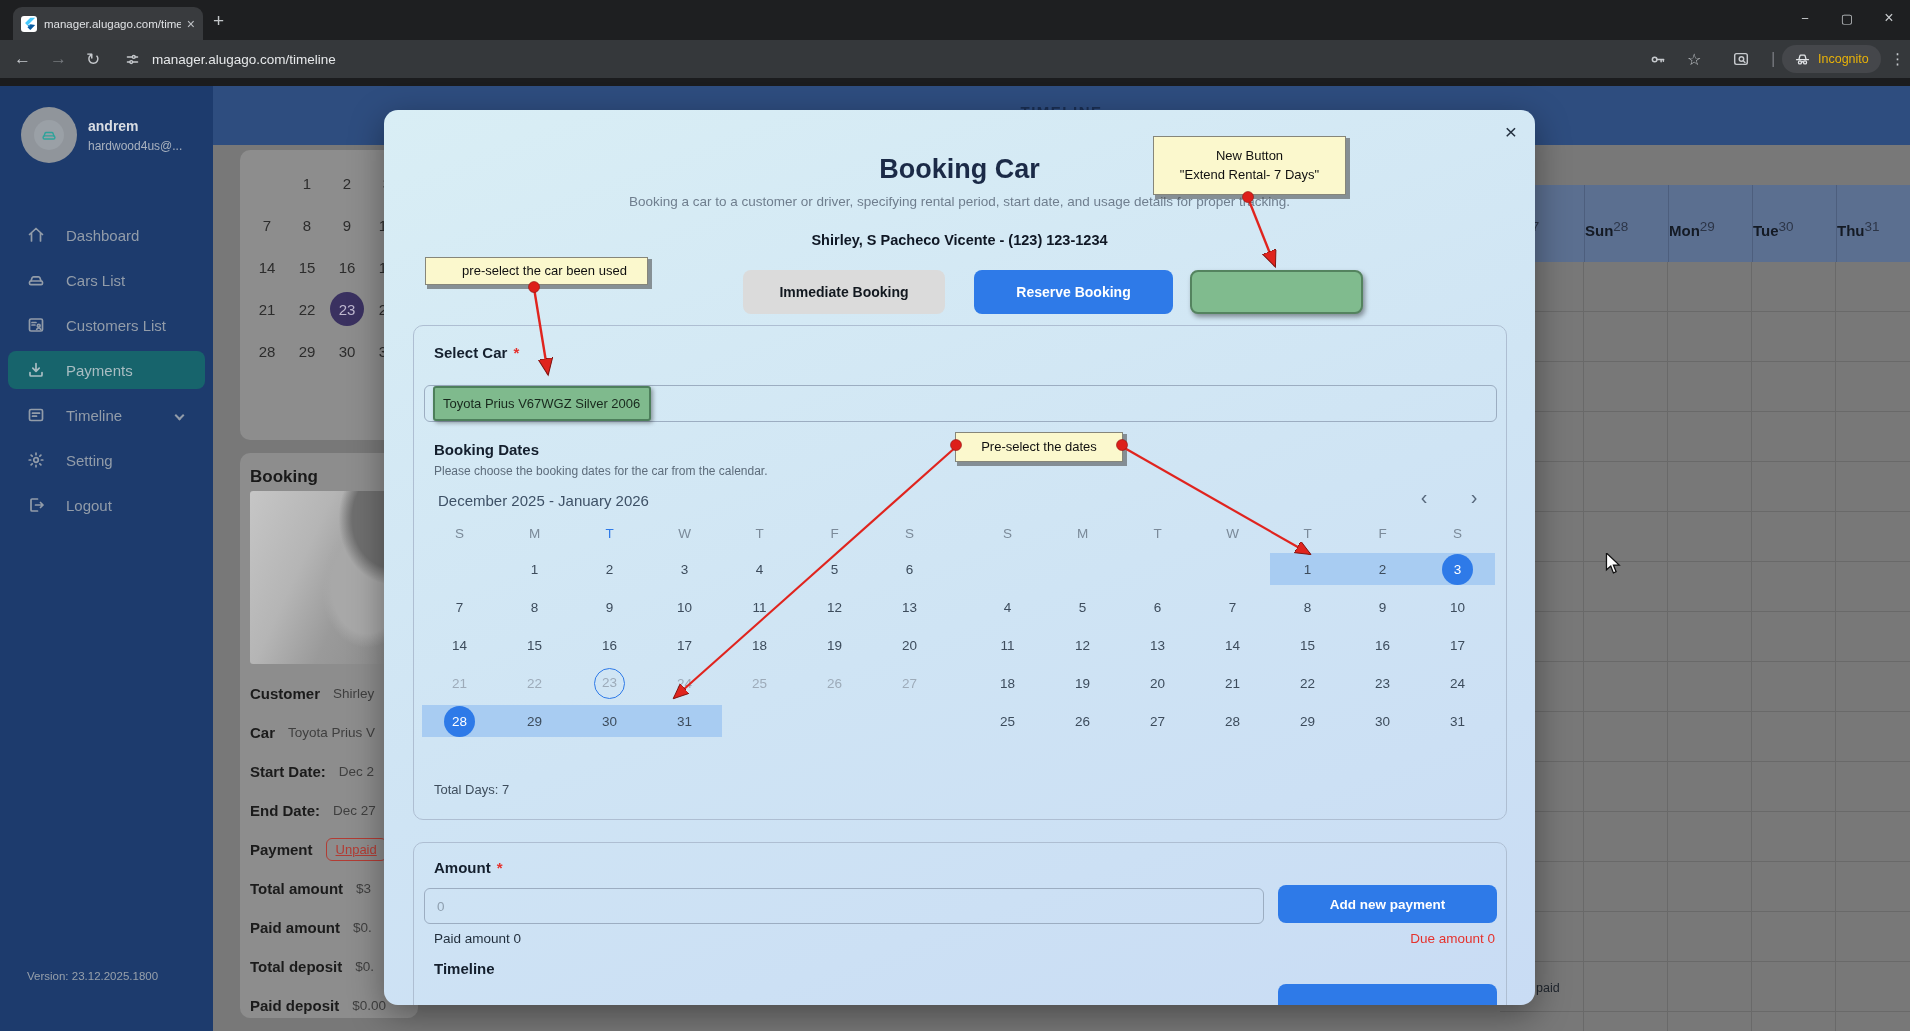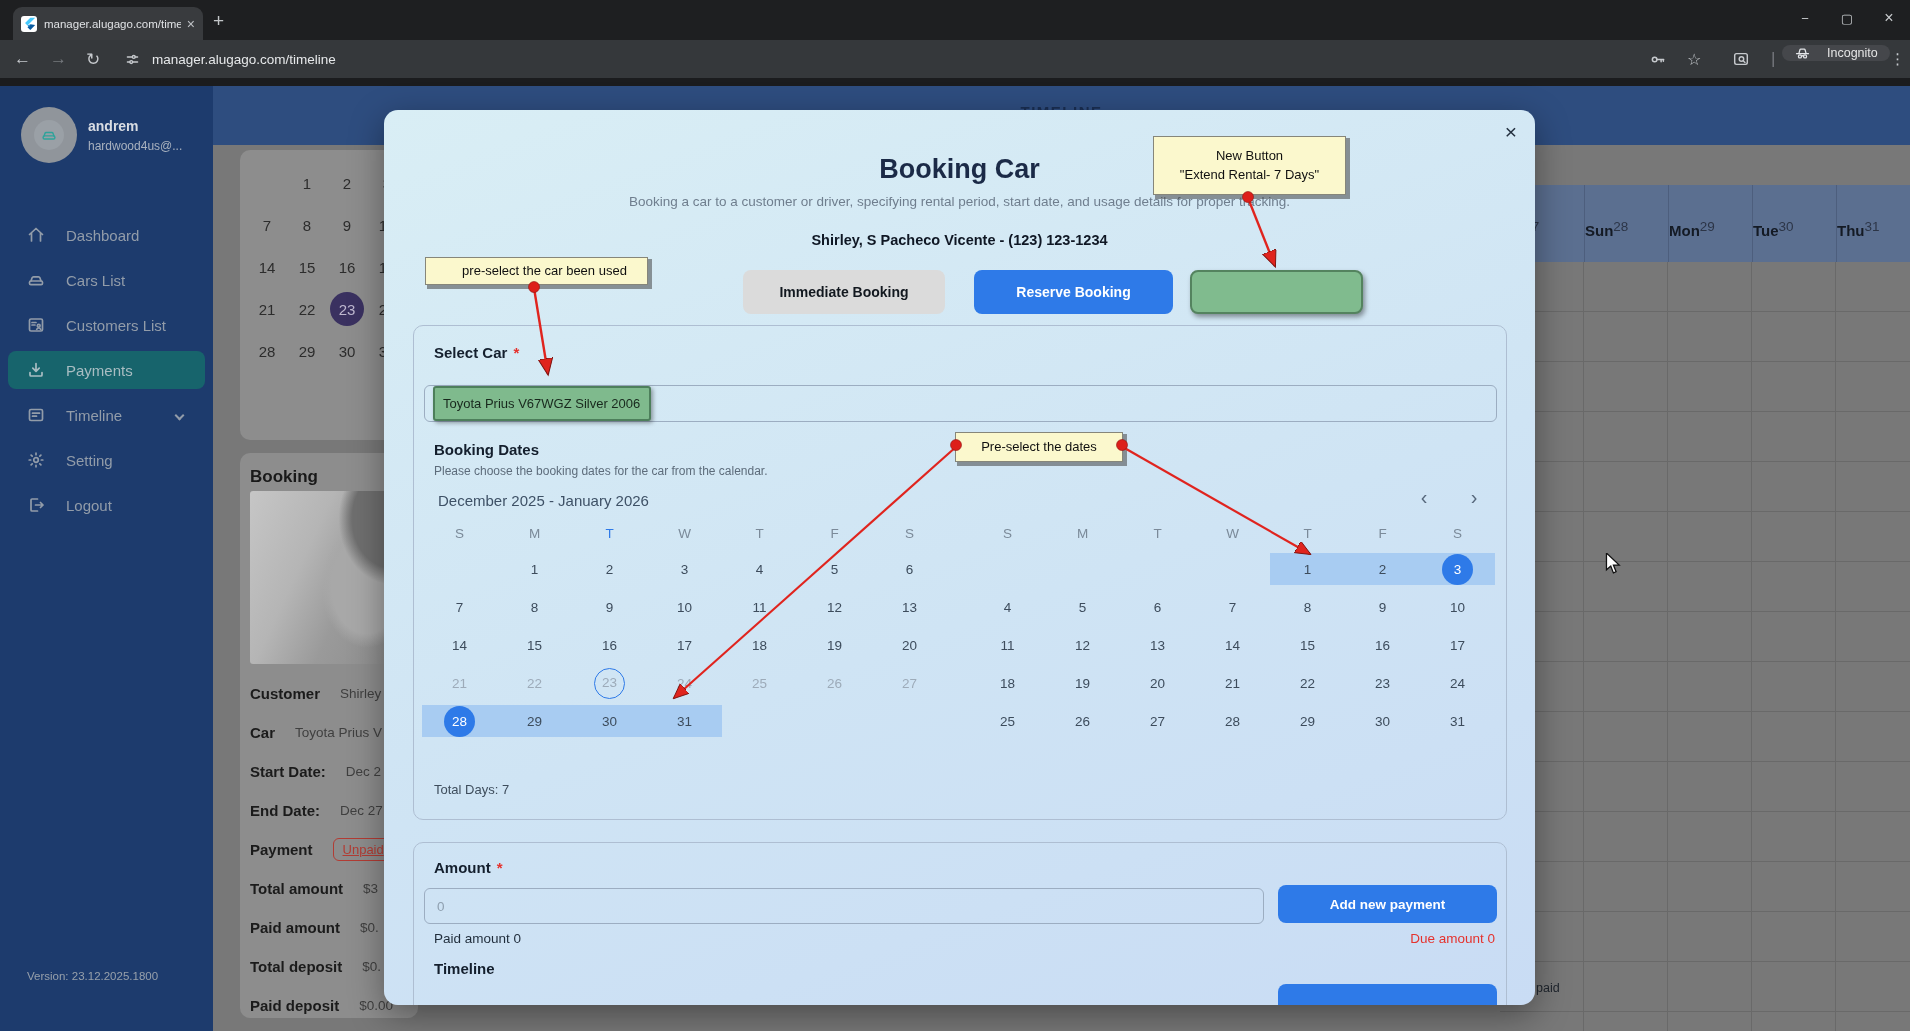--- a/index.html
+++ b/index.html
@@ -15,22 +15,22 @@
   .tab-title { color:#dfe1e4; font-size:11.5px; white-space:nowrap; overflow:hidden; flex:1; }
   .tab-close { color:#bfc2c6; font-size:14px; margin-left:6px; cursor:default; }
   .newtab { position:absolute; left:213px; top:10px; color:#c3c6c9; font-size:19px; }
   .wctrl { position:absolute; top:0; height:36px; width:38px; color:#c8cbce; font-size:13px;
     display:flex; align-items:center; justify-content:center; }
   .toolbar { position:absolute; left:0; top:40px; width:1910px; height:38px; background:#35383b; }
   .nav-ic { position:absolute; top:0; height:38px; display:flex; align-items:center; color:#c6c9cd; font-size:17px; }
   .nav-ic.dim { color:#76797e; }
   .url { position:absolute; left:152px; top:0; height:38px; display:flex; align-items:center;
     color:#e6e8ea; font-size:13.5px; }
-  .chip { position:absolute; top:5px; height:16px; background:#45474b; border-radius:14px;
-    display:flex; align-items:center; color:#e5e5e5; font-size:12.5px; padding:0 12px; gap:16px; }
+  .chip { position:absolute; top:5px; height:28px; background:#45474b; border-radius:14px;
+    display:flex; align-items:center; color:#eab308; font-size:12.5px; padding:0 12px; gap:7px; }
   .tb-svg { display:flex; align-items:center; }
   .dark-strip { position:absolute; left:0; top:78px; width:1910px; height:8px; background:#1b1c1e; z-index:6; }
 
   
   .app { position:absolute; left:0; top:78px; width:1910px; height:953px; background:#787878; }
 
   .sidebar { position:absolute; left:0; top:0; width:213px; height:953px; background:#1d3b6d; z-index:2; }
   .avatar { position:absolute; left:21px; top:29px; width:56px; height:56px; border-radius:50%;
     background:#90959b; display:flex; align-items:center; justify-content:center; }
   .avatar-inner { width:30px; height:30px; border-radius:50%; background:#9aa0a6;
@@ -59,21 +59,21 @@
     display:flex; align-items:center; justify-content:center; }
 
   .booking-card { position:absolute; left:27px; top:375px; width:178px; height:565px; background:#8d8d8d; border-radius:10px; }
   .bk-title { position:absolute; left:10px; top:14px; font-size:17px; font-weight:bold; color:#191919; }
   .bk-photo { position:absolute; left:10px; top:38px; width:162px; height:173px; border-radius:3px;
     background:
       radial-gradient(90px 110px at 88% 16%, #6f6f6f 0 45%, transparent 60%),
       radial-gradient(70px 95px at 72% 55%, #a8a8a8 0 50%, transparent 65%),
       linear-gradient(115deg,#c6c6c6 0%,#b5b5b5 35%,#9a9a9a 60%,#8a8a8a 100%); }
   .bk-rows { position:absolute; left:10px; top:221px; width:168px; }
-  .bk-row { height:39px; display:flex; align-items:center; gap:20px; white-space:nowrap; }
+  .bk-row { height:39px; display:flex; align-items:center; gap:13px; white-space:nowrap; }
   .bk-label { font-weight:bold; font-size:15px; color:#1b1b1b; }
   .bk-value { font-size:13.5px; color:#3f3f3f; }
   .badge-unpaid { border:1.5px solid #b23c34; color:#b23c34; border-radius:6px; padding:3px 9px; font-size:13px;text-decoration:underline; }
 
   .tl-header { position:absolute; left:1287px; top:107px; display:flex; }
   .tl-col { width:84px; height:77px; background:#5b6f90; border-left:1px solid #4d5e7d;
     display:flex; flex-direction:row; align-items:center; }
   .tl-day { margin-top:14px; font-weight:600; font-size:15px; color:#141a24; }
   .tl-date { margin-top:5px; font-size:13.5px; color:#2c3547; }
   .tl-grid { position:absolute; left:1287px; top:184px; width:410px; height:769px;

